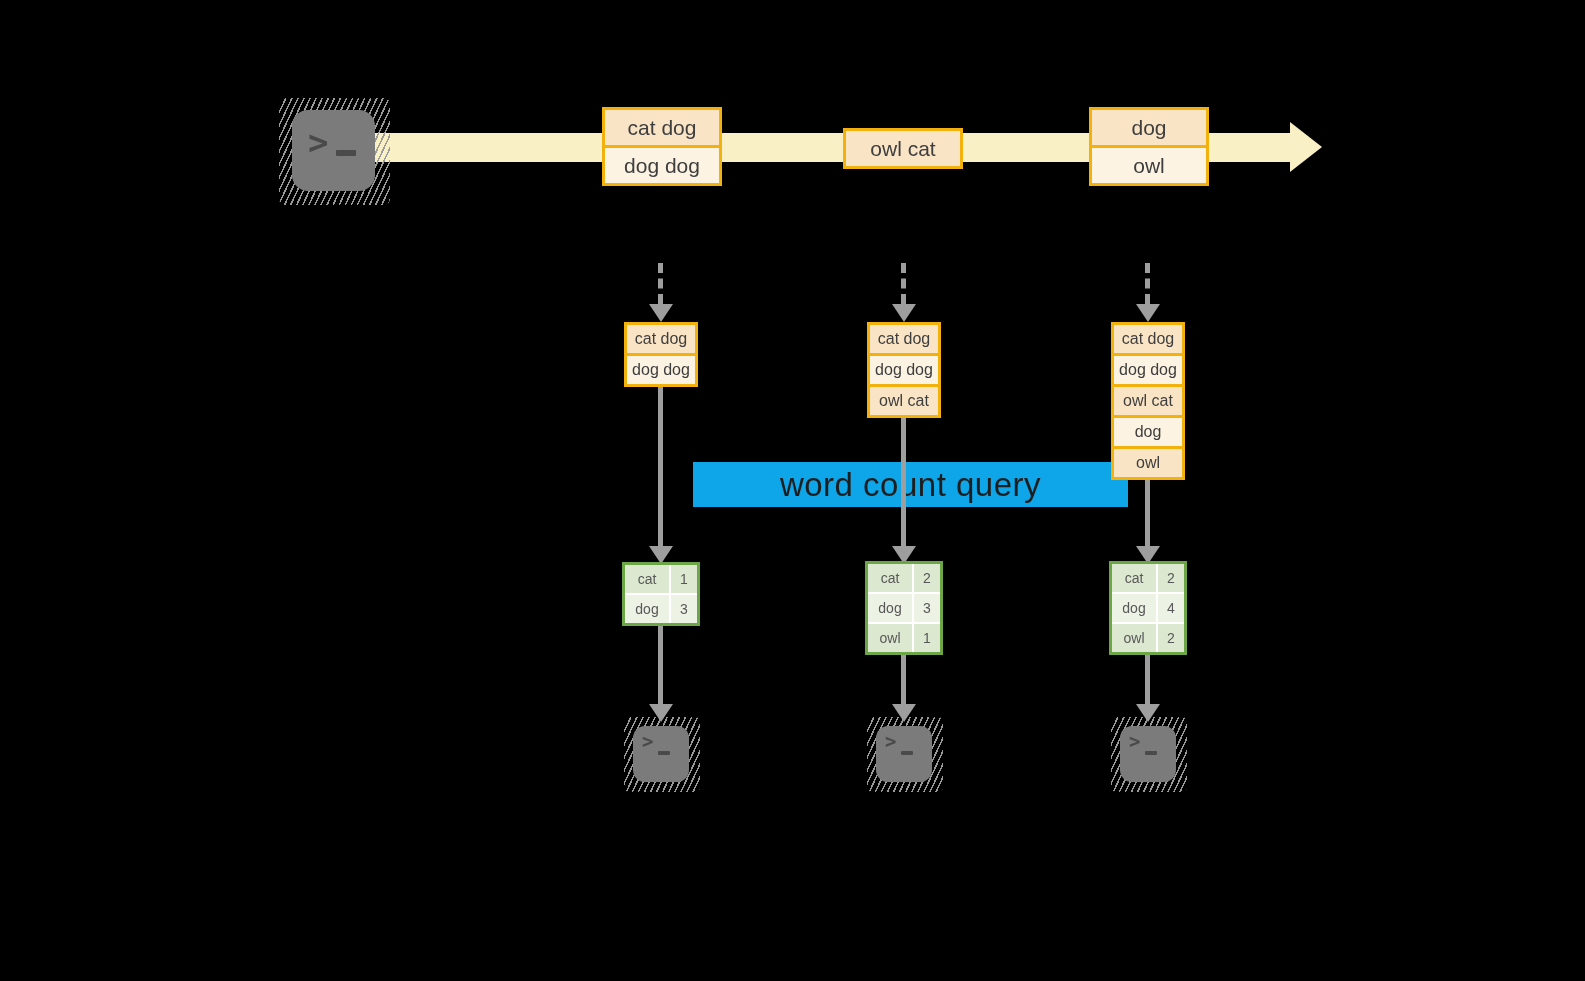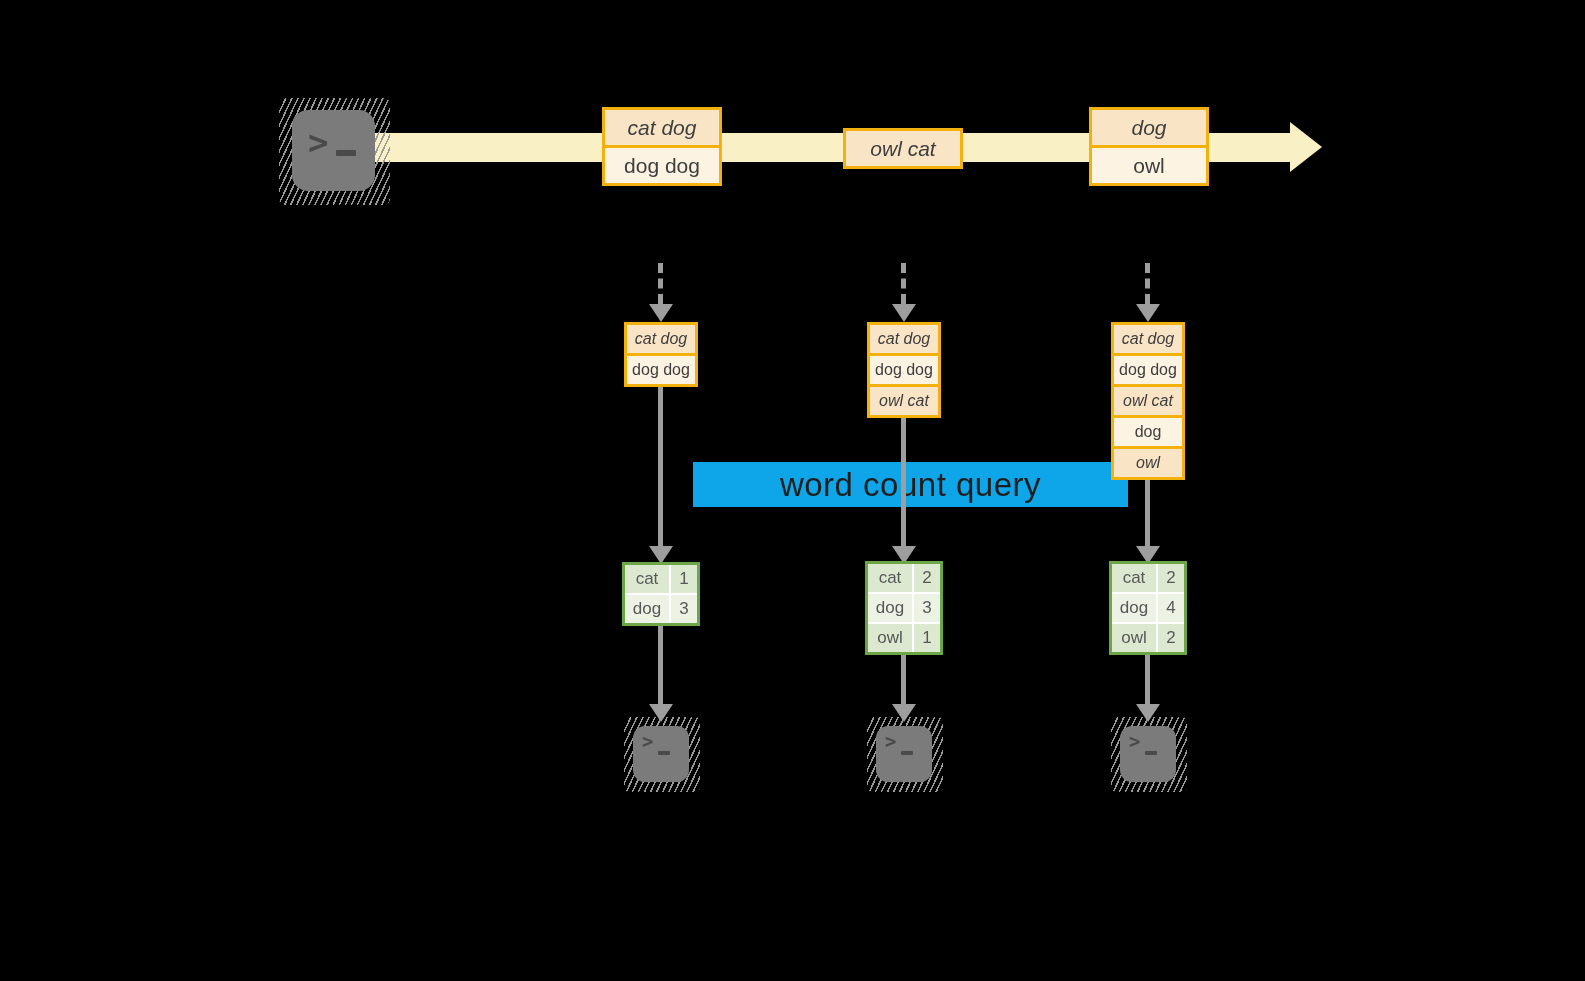--- a/index.html
+++ b/index.html
@@ -23,35 +23,35 @@
   .band{position:absolute;left:375px;top:133px;width:915px;height:29px;background:var(--band);z-index:1;}
   .bandhead{position:absolute;left:1290px;top:122px;width:0;height:0;z-index:1;
     border-top:25px solid transparent;border-bottom:25px solid transparent;border-left:32px solid var(--band);}
   
   .obox{position:absolute;box-sizing:border-box;border:3px solid var(--gold);z-index:2;}
   .stack{position:absolute;box-sizing:border-box;border:3px solid var(--gold);width:74px;z-index:4;}
   .orow{text-align:center;color:#3E3E3E;}
   .orow + .orow{border-top:3px solid var(--gold);}
   .orow.big{height:35px;line-height:35px;font-size:21px;}
   .orow.small{height:28px;line-height:28px;font-size:16px;}
-  .peach{background:var(--peach);font-style:italic;}
+  .peach{background:var(--peach);}
   .cream{background:var(--cream);}
   
   .vdash{position:absolute;width:0;border-left:5px dashed var(--gray);z-index:3;}
   .vline{position:absolute;width:5px;background:var(--gray);z-index:3;}
   .ahead{position:absolute;width:0;height:0;z-index:3;
     border-left:12px solid transparent;border-right:12px solid transparent;border-top:18px solid var(--gray);}
   
   .wcq{position:absolute;left:693px;top:462px;width:435px;height:45px;background:#0ea5e9;z-index:2;
     display:flex;align-items:center;justify-content:center;}
   .wcq span{position:relative;z-index:4;font-size:33px;color:#1E1E1E;letter-spacing:0.5px;}
   
   .gtable{position:absolute;display:grid;grid-template-columns:44px 26px;gap:2px;background:#fff;
     border:3px solid var(--green);z-index:4;}
-  .gcell{height:28px;line-height:28px;text-align:center;font-size:17px;color:#585858;}
+  .gcell{height:28px;line-height:28px;text-align:center;font-size:14px;color:#585858;}
   .sa{background:var(--gcell-a);}
   .sb{background:var(--gcell-b);}
   
   .terminal{position:absolute;z-index:2;}
   .hatch{position:absolute;background:repeating-linear-gradient(115deg,#9a9a9a 0 1.5px,transparent 1.5px 5.5px);}
   .hatch.lg{inset:-12px -15px -14px -13px;border-radius:6px;}
   .hatch.sm{inset:-9px -11px -10px -9px;border-radius:5px;}
   .tbody{position:absolute;inset:0;background:var(--term);}
   .tbody.lg{border-radius:16px;}
   .tbody.sm{border-radius:12px;}

